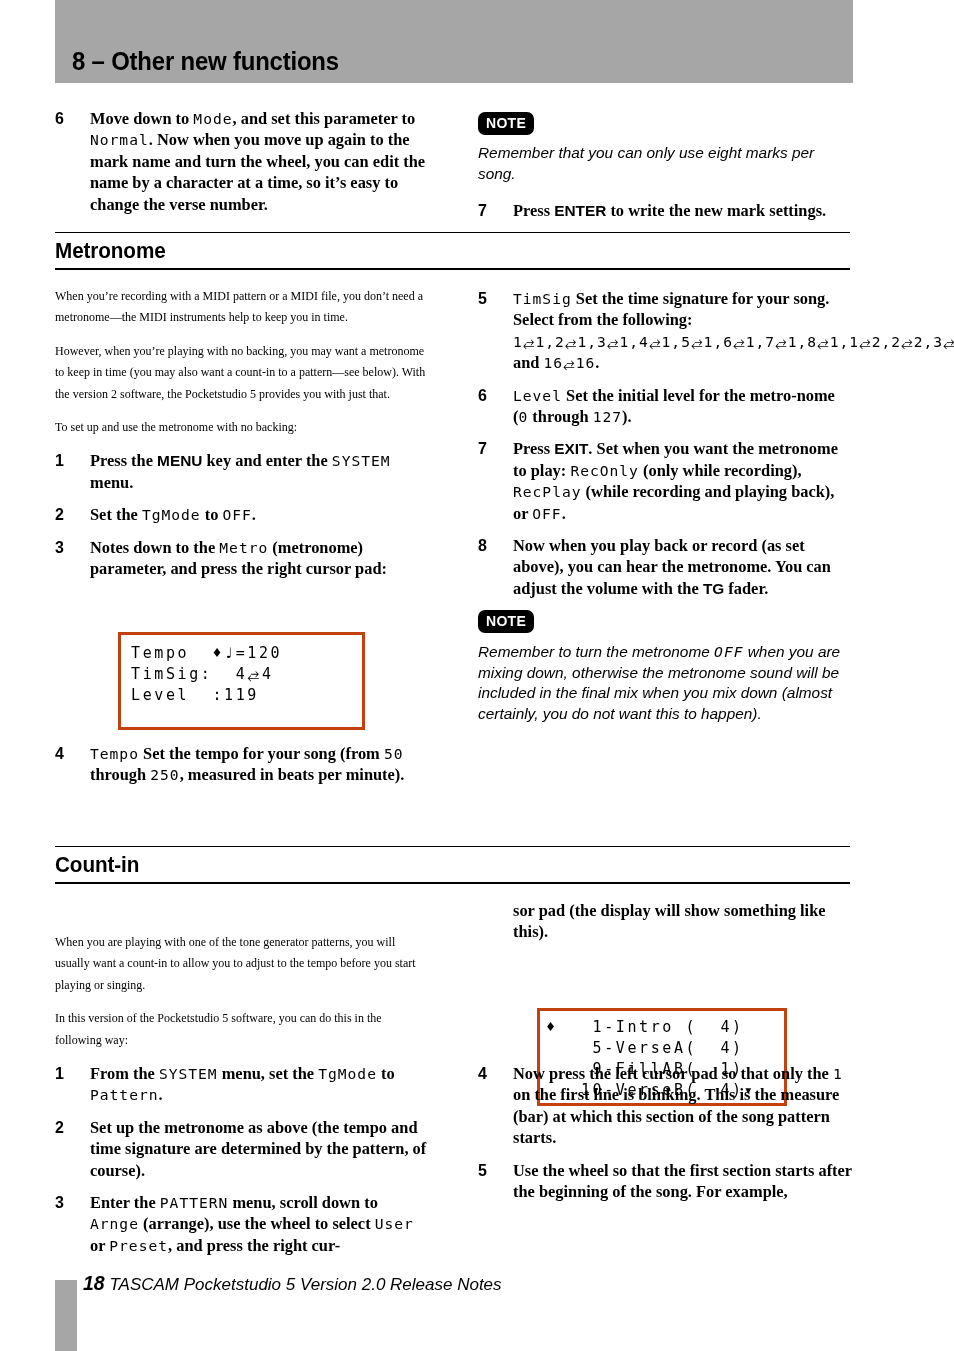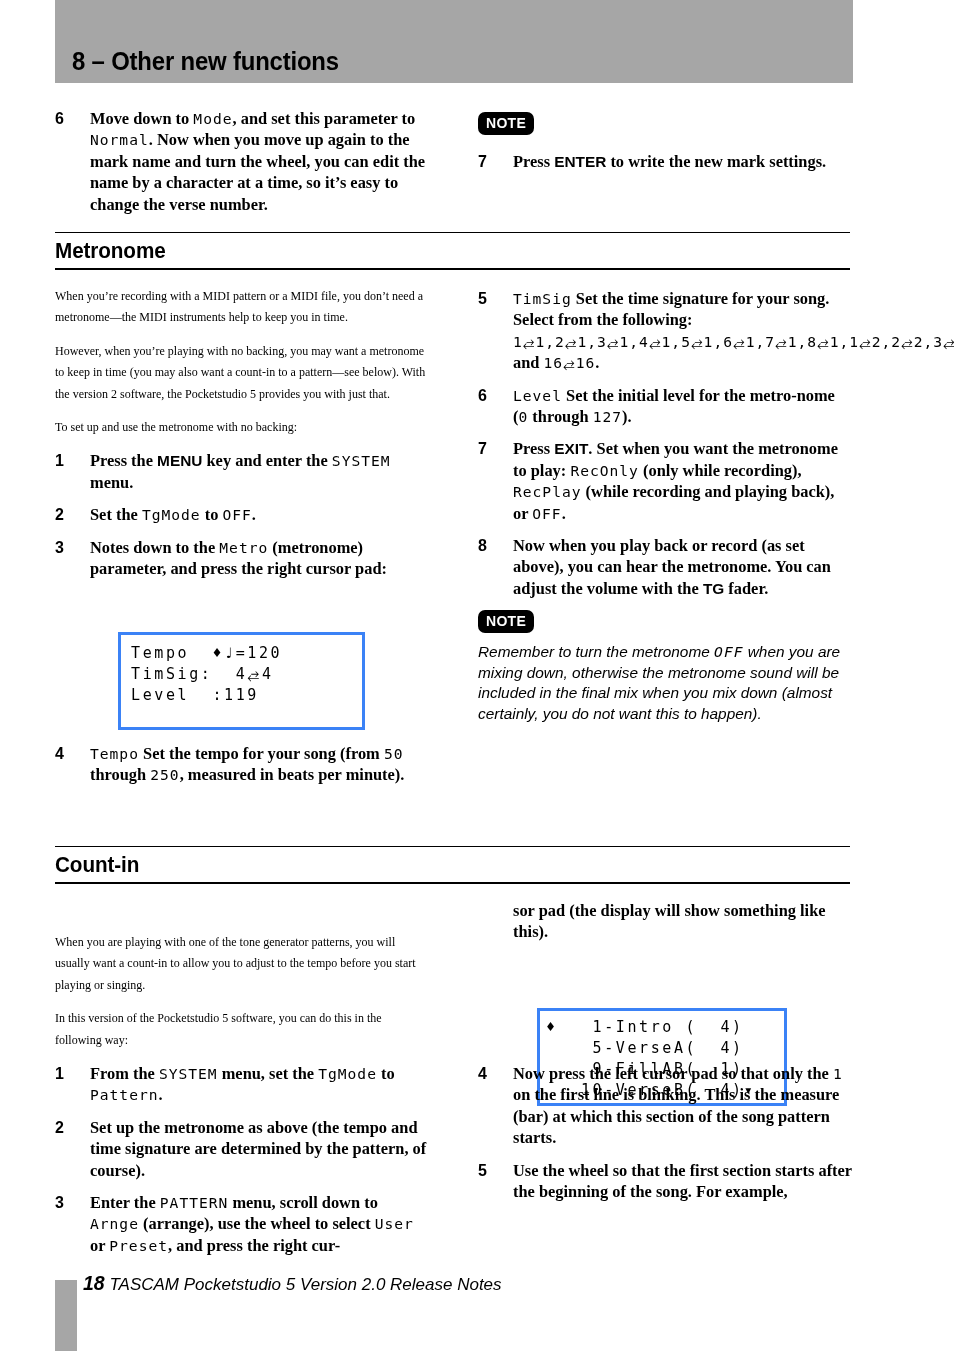--- a/index.html
+++ b/index.html
@@ -106,21 +106,21 @@
     font-weight: normal;
     font-size: 14.6px;
     letter-spacing: 1.0px;
     line-height: 21.4px;
   }
 
   
   .lcd-box {
     position: absolute;
     background: #ffffff;
-    border: 3px solid #3b82f6;
+    border: 3px solid #c2410c;
     box-sizing: border-box;
   }
   .lcd-line {
     font-family: "DejaVu Sans Mono", "Liberation Mono", monospace;
     font-size: 15px;
     letter-spacing: 2.6px;
     line-height: 21px;
     white-space: pre;
     color: #000;
   }
@@ -179,20 +179,21 @@
 
 <div class="col col-left" style="top:108px;">
   <div class="step">
     <span class="num">6</span>
     <span class="step-body"><span>Move down to </span><span class="lcd-run">Mode</span><span>, and set this parameter to </span><span class="lcd-run">Normal</span><span>. Now when you move up again to the mark name and turn the wheel, you can edit the name by a character at a time, so it’s easy to change the verse number.</span></span>
   </div>
 </div>
 
 <div class="col col-right" style="top:112px;">
   <div class="note-badge">NOTE</div>
+  <div class="note-text">Remember that you can only use eight marks per song.</div>
   <div class="step" style="margin-top:16px;">
     <span class="num">7</span>
     <span class="step-body"><span>Press </span><span style="font-family: &quot;Liberation Sans&quot;, &quot;DejaVu Sans&quot;, sans-serif; font-weight: bold; font-size: 15.4px;">ENTER</span><span> to write the new mark settings.</span></span>
   </div>
 </div>
 
 <div class="section" style="top:232px;">
   <div class="rule-thin"></div>
   <div class="section-title">Metronome</div>
   <div class="rule-thick"></div>

